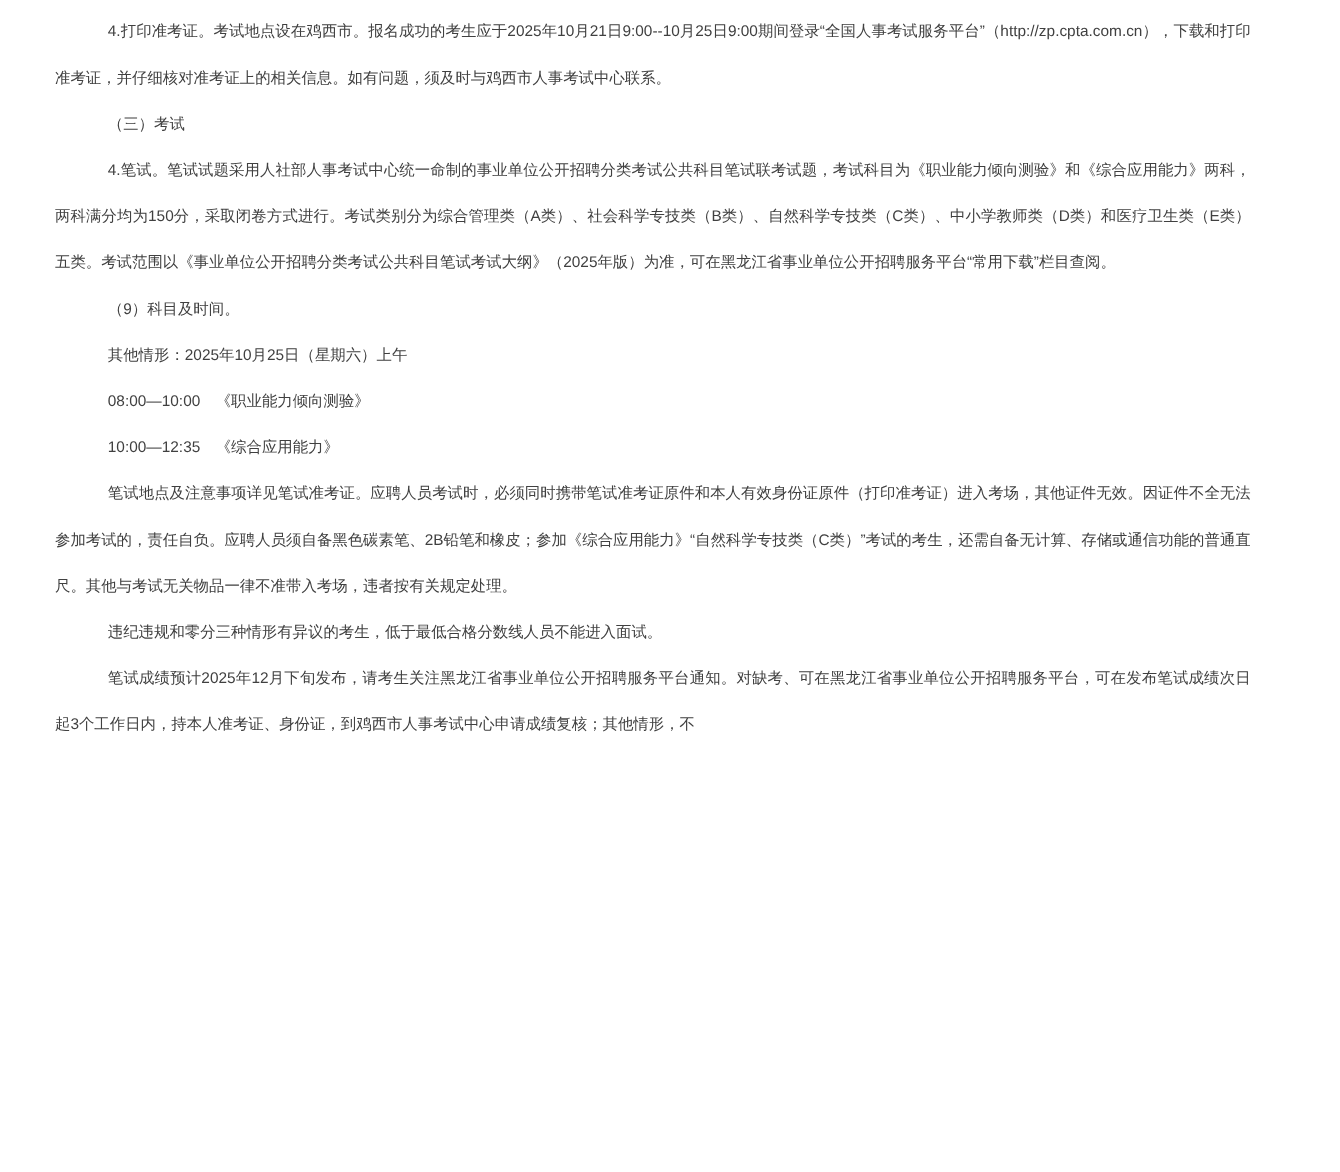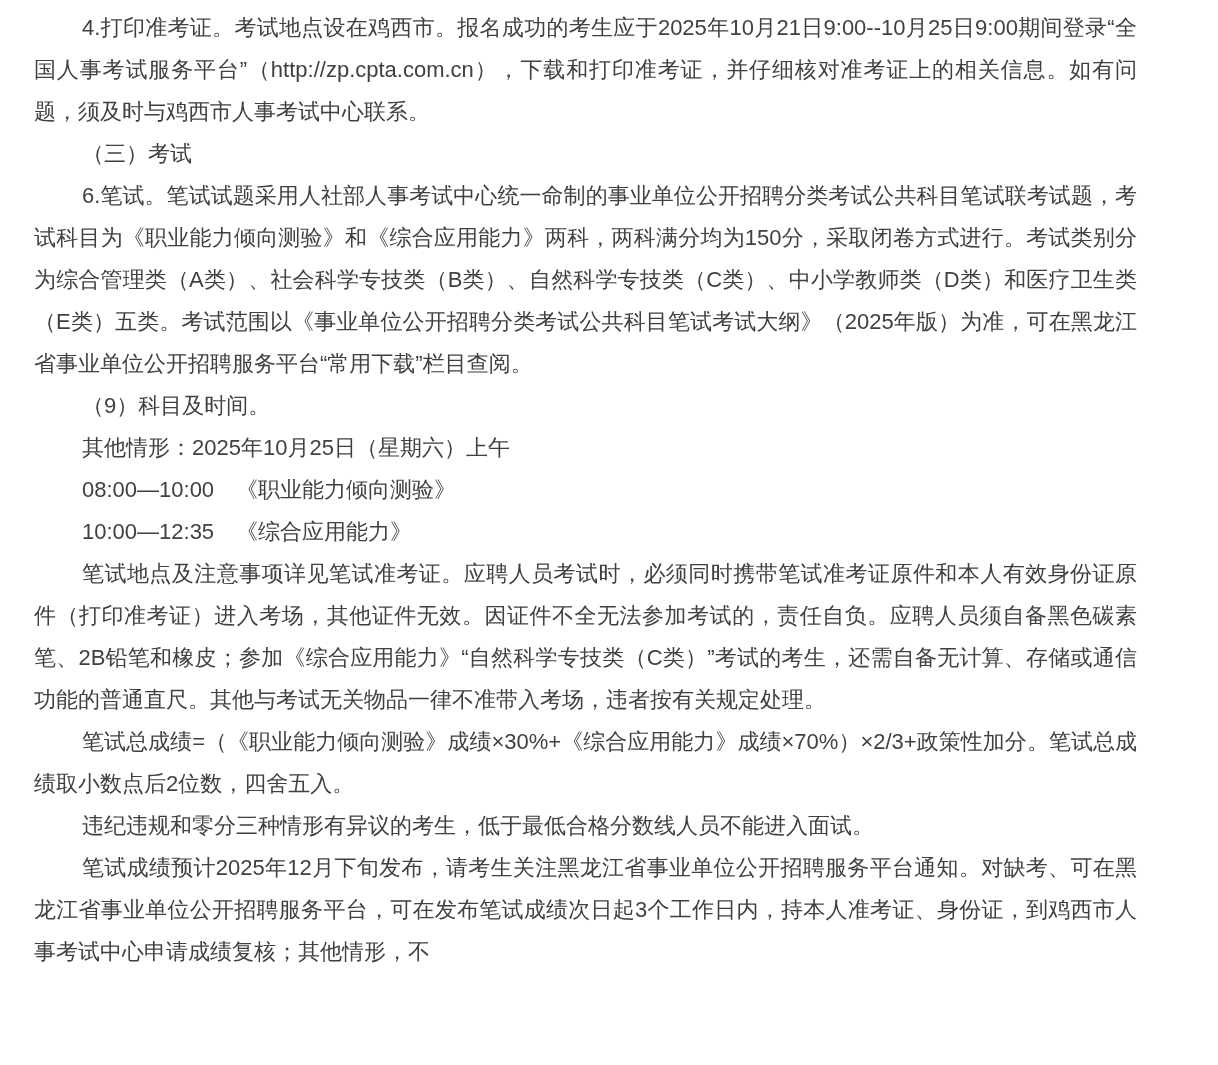--- a/index.html
+++ b/index.html
@@ -9,44 +9,43 @@
   }
   body {
     width: 1218px;
     height: 1065px;
     overflow: hidden;
   }
   .doc-page {
     box-sizing: border-box;
     width: 1218px;
     height: 1065px;
-    padding: 7px 81px 0 34px;
+    padding: 7px 81px 0 50px;
     overflow: hidden;
     background: #ffffff;
     font-family: "Liberation Sans", "DejaVu Sans", sans-serif;
-    font-size: 22px;
+    font-size: 14px;
     line-height: 42px;
     color: #404040;
     text-align: justify;
   }
   .doc-page p {
     margin: 0;
     padding: 0;
     text-indent: 48px;
     word-break: break-all;
   }
 </style>
 </head>
 <body>
 
 <div class="doc-page">
   <p>4.打印准考证。考试地点设在鸡西市。报名成功的考生应于2025年10月21日9:00--10月25日9:00期间登录“全国人事考试服务平台”（http://zp.cpta.com.cn），下载和打印准考证，并仔细核对准考证上的相关信息。如有问题，须及时与鸡西市人事考试中心联系。</p>
   <p>（三）考试</p>
-  <p>6.笔试。笔试试题采用人社部人事考试中心统一命制的事业单位公开招聘分类考试公共科目笔试联考试题，考试科目为《职业能力倾向测验》和《综合应用能力》两科，两科满分均为150分，采取闭卷方式进行。考试类别分为综合管理类（A类）、社会科学专技类（B类）、自然科学专技类（C类）、中小学教师类（D类）和医疗卫生类（E类）五类。考试范围以《事业单位公开招聘分类考试公共科目笔试考试大纲》（2025年版）为准，可在黑龙江省事业单位公开招聘服务平台“常用下载”栏目查阅。</p>
+  <p>4.笔试。笔试试题采用人社部人事考试中心统一命制的事业单位公开招聘分类考试公共科目笔试联考试题，考试科目为《职业能力倾向测验》和《综合应用能力》两科，两科满分均为150分，采取闭卷方式进行。考试类别分为综合管理类（A类）、社会科学专技类（B类）、自然科学专技类（C类）、中小学教师类（D类）和医疗卫生类（E类）五类。考试范围以《事业单位公开招聘分类考试公共科目笔试考试大纲》（2025年版）为准，可在黑龙江省事业单位公开招聘服务平台“常用下载”栏目查阅。</p>
   <p>（9）科目及时间。</p>
   <p>其他情形：2025年10月25日（星期六）上午</p>
   <p>08:00—10:00　《职业能力倾向测验》</p>
   <p>10:00—12:35　《综合应用能力》</p>
   <p>笔试地点及注意事项详见笔试准考证。应聘人员考试时，必须同时携带笔试准考证原件和本人有效身份证原件（打印准考证）进入考场，其他证件无效。因证件不全无法参加考试的，责任自负。应聘人员须自备黑色碳素笔、2B铅笔和橡皮；参加《综合应用能力》“自然科学专技类（C类）”考试的考生，还需自备无计算、存储或通信功能的普通直尺。其他与考试无关物品一律不准带入考场，违者按有关规定处理。</p>
-  <p>笔试总成绩=（《职业能力倾向测验》成绩×30%+《综合应用能力》成绩×70%）×2/3+政策性加分。笔试总成绩取小数点后2位数，四舍五入。</p>
   <p>违纪违规和零分三种情形有异议的考生，低于最低合格分数线人员不能进入面试。</p>
   <p>笔试成绩预计2025年12月下旬发布，请考生关注黑龙江省事业单位公开招聘服务平台通知。对缺考、可在黑龙江省事业单位公开招聘服务平台，可在发布笔试成绩次日起3个工作日内，持本人准考证、身份证，到鸡西市人事考试中心申请成绩复核；其他情形，不</p>
 </div>
 
 </body></html>

